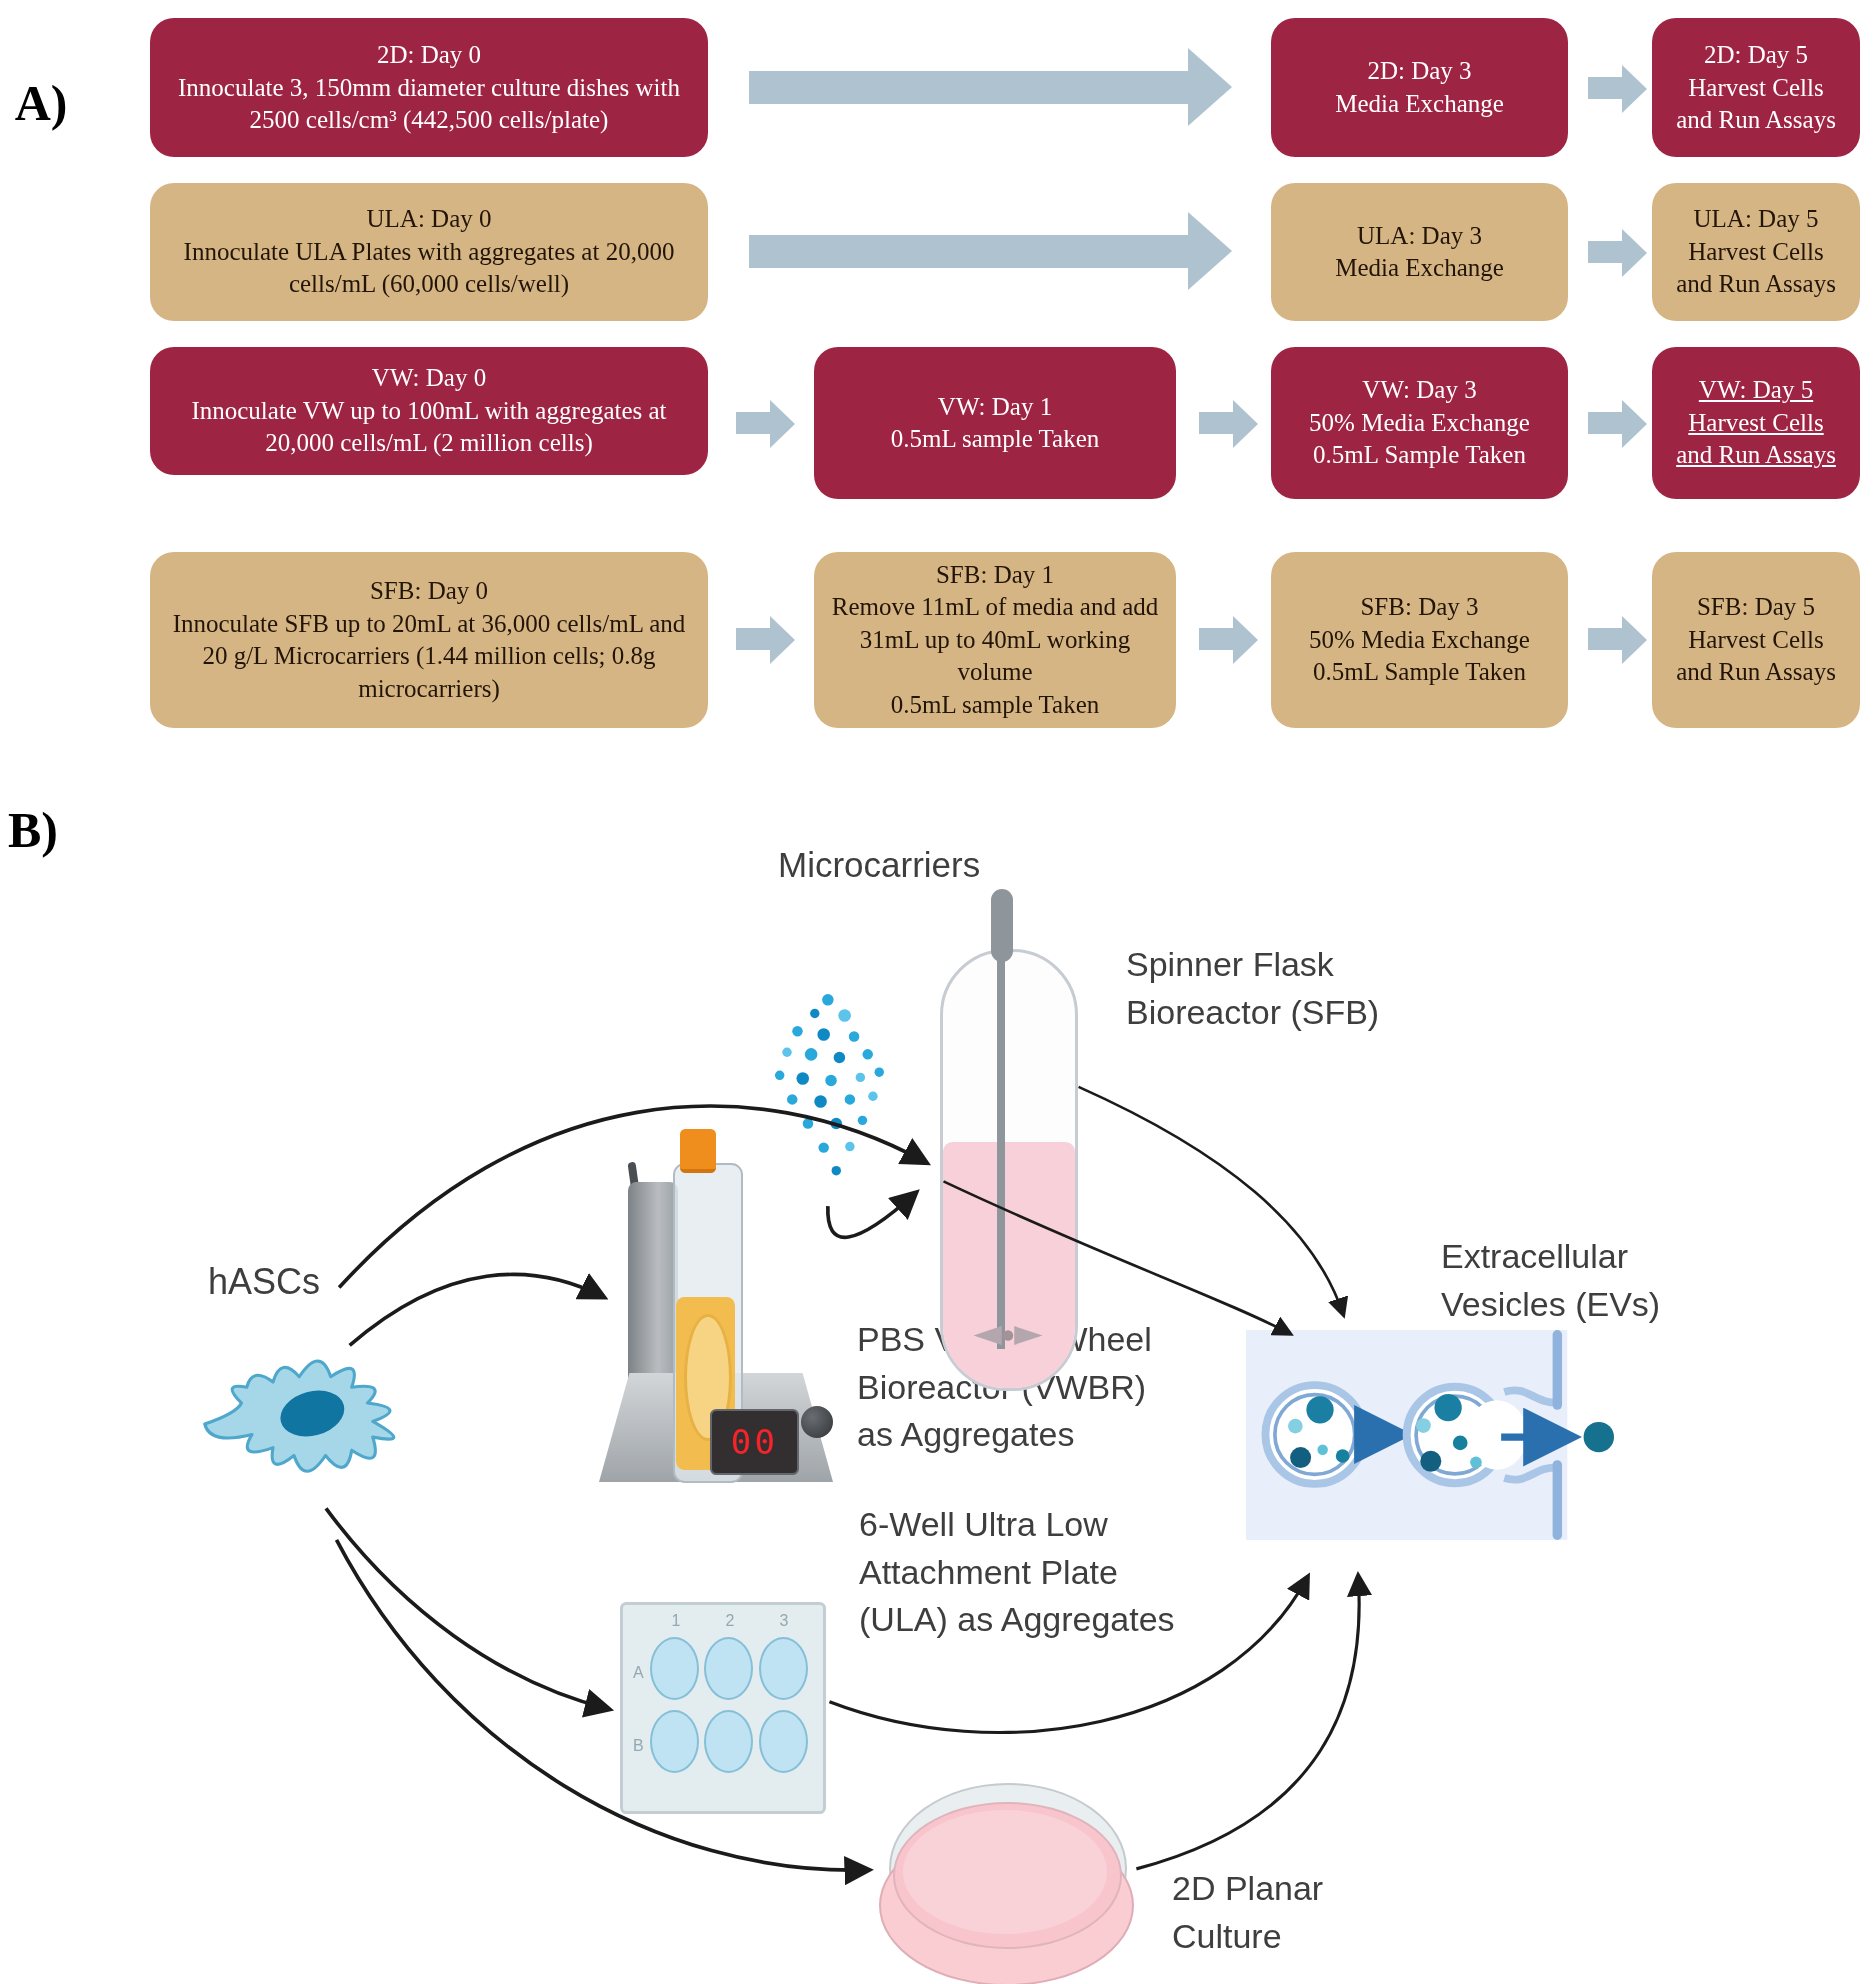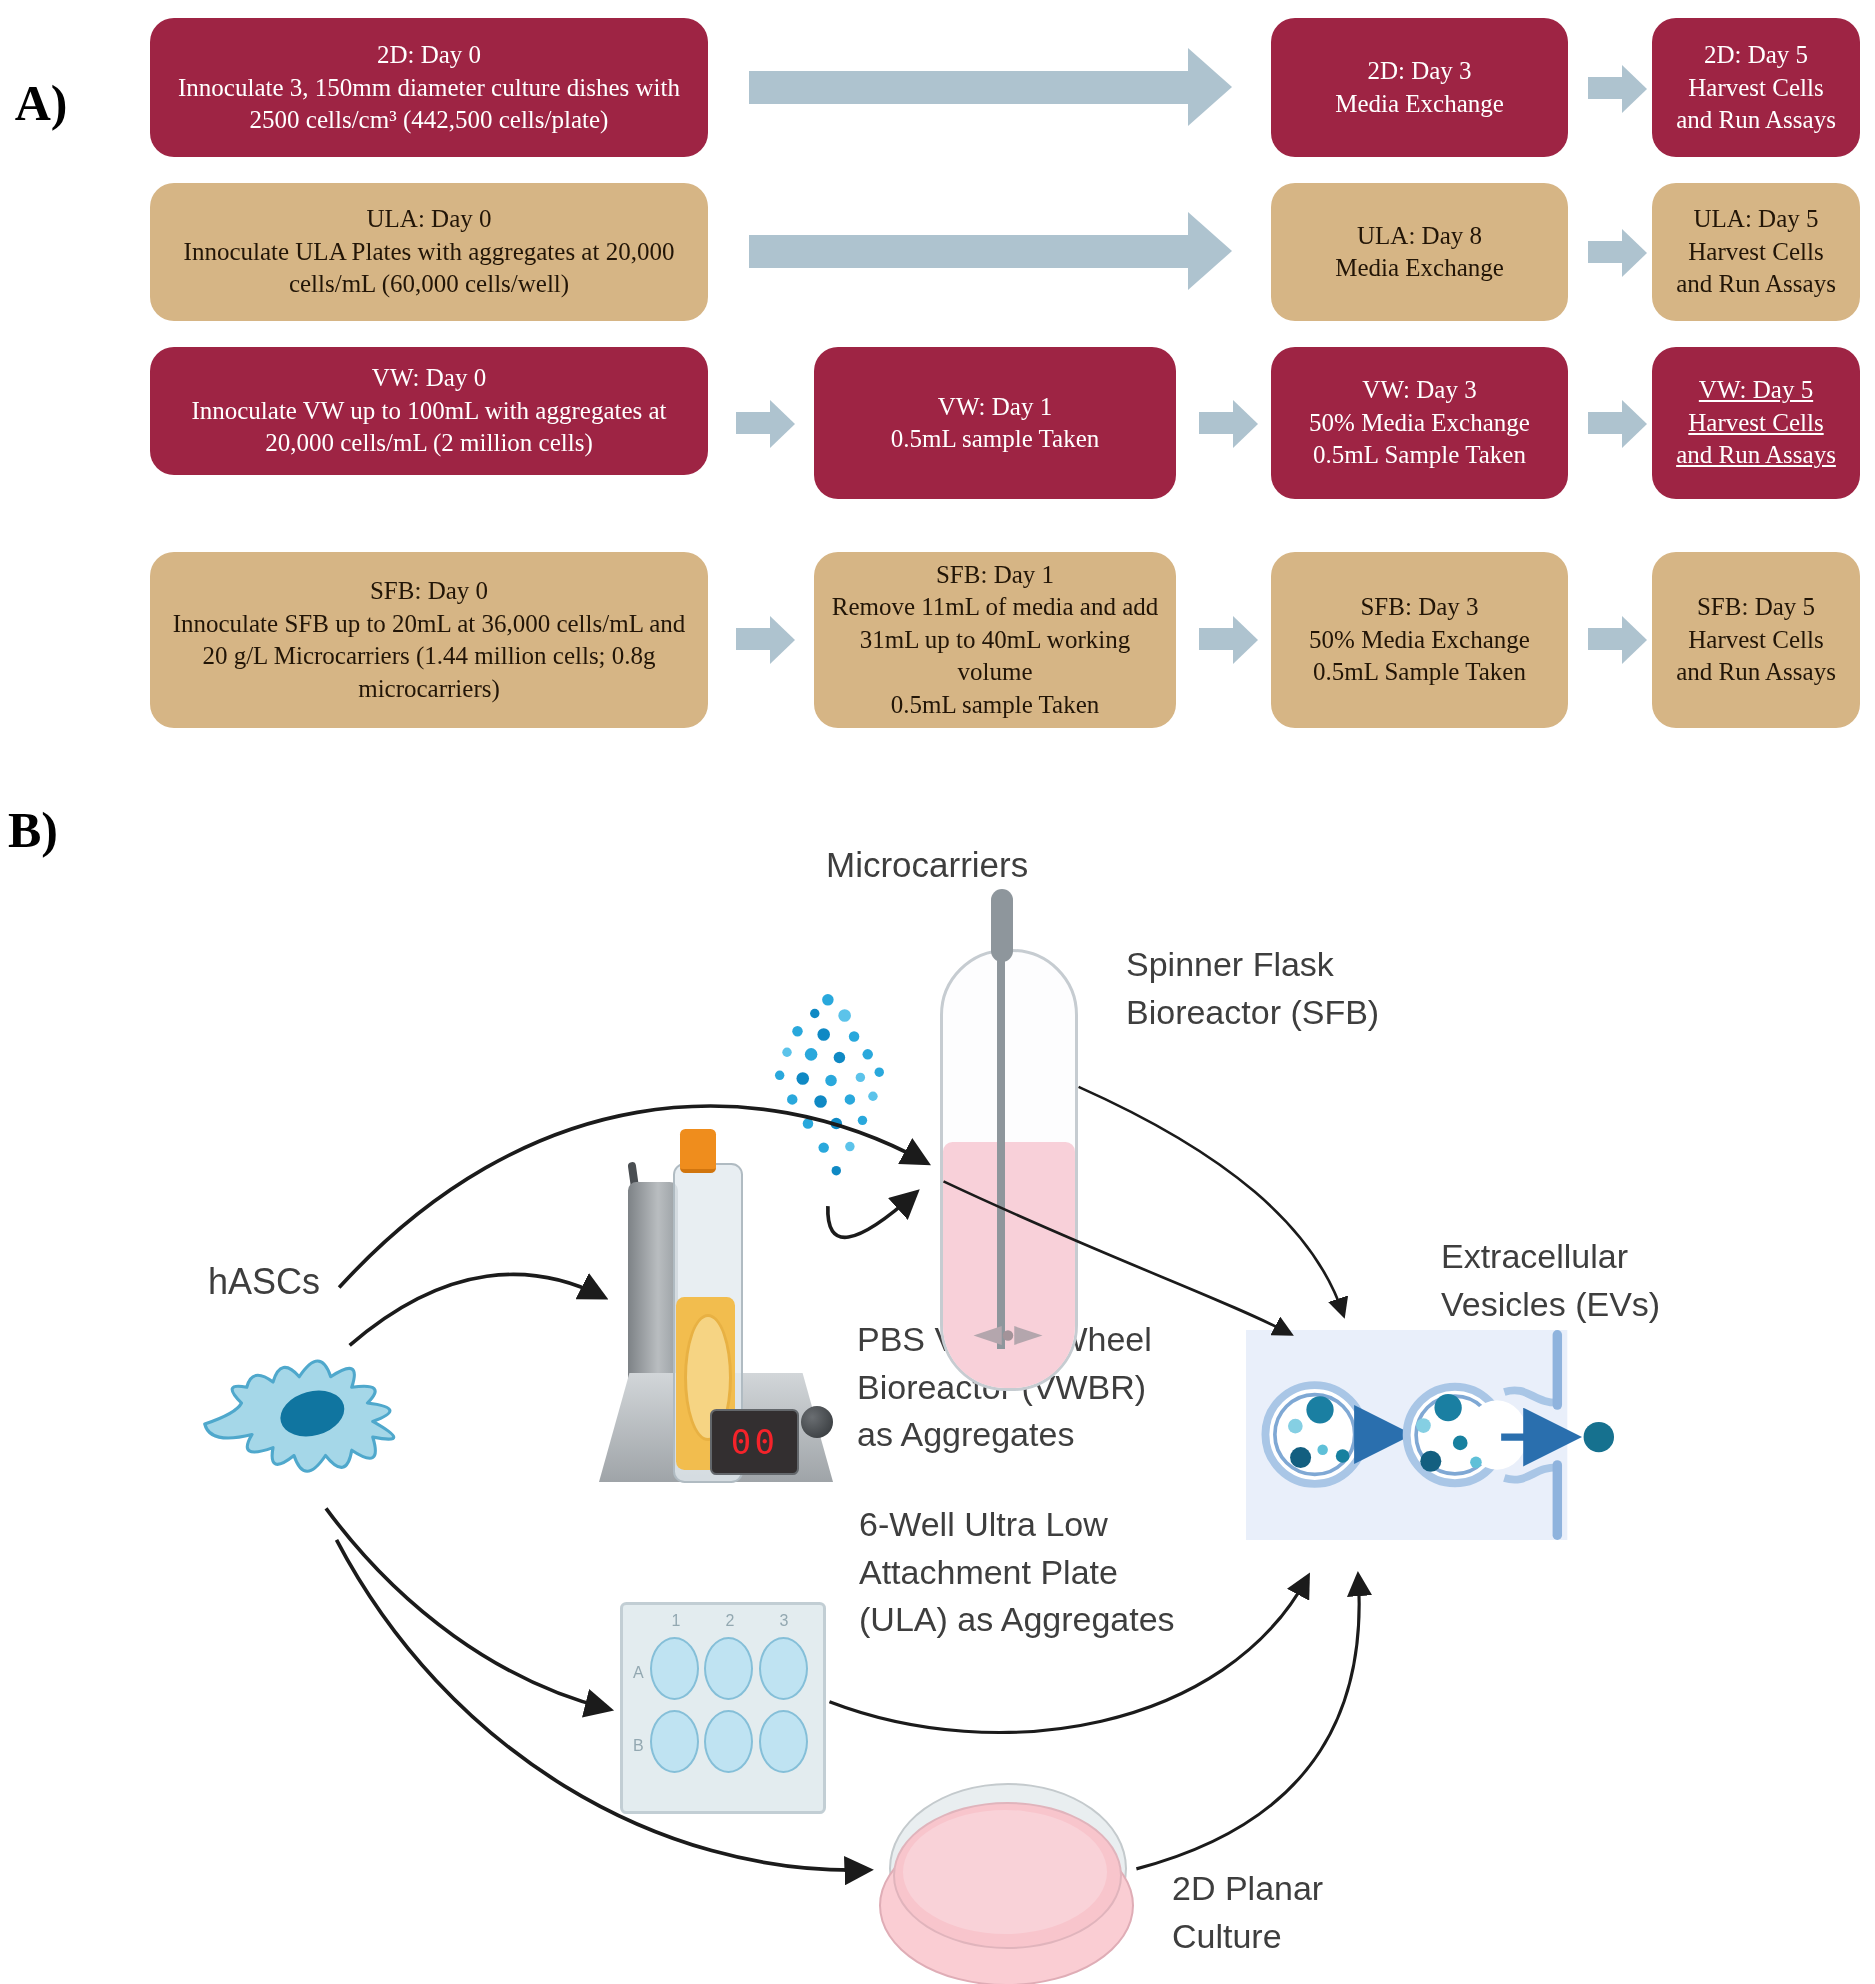--- a/index.html
+++ b/index.html
@@ -107,21 +107,21 @@
 
   <div class="fc-box tan" style="left:150px;top:183px;width:558px;height:138px;">
     <span class="fc-title">ULA: Day 0</span>
     <span class="fc-body">Innoculate ULA Plates with aggregates at 20,000 cells/mL (60,000 cells/well)</span>
   </div>
   <div class="blk blk-lg" style="left:749px;top:212px;">
       <div class="abody"></div>
       <div class="ahead"></div>
     </div>
   <div class="fc-box tan" style="left:1271px;top:183px;width:297px;height:138px;">
-    <span class="fc-title">ULA: Day 8</span>
+    <span class="fc-title">ULA: Day 3</span>
     <span class="fc-body">Media Exchange</span>
   </div>
   <div class="blk blk-sm" style="left:1588px;top:218px;">
       <div class="abody"></div>
       <div class="ahead"></div>
     </div>
   <div class="fc-box tan" style="left:1652px;top:183px;width:208px;height:138px;">
     <span class="fc-title">ULA: Day 5</span>
     <span class="fc-body">Harvest Cells and Run Assays</span>
   </div>
@@ -182,21 +182,21 @@
       <div class="abody"></div>
       <div class="ahead"></div>
     </div>
   <div class="fc-box tan" style="left:1652px;top:552px;width:208px;height:176px;">
     <span class="fc-title">SFB: Day 5</span>
     <span class="fc-body">Harvest Cells and Run Assays</span>
   </div>
 
   <div class="panel-label" style="left:8px;top:801px;">B)</div>
 
-  <div class="b-label" style="left:778px;top:840px;font-size:35px;margin-left:48px;">Microcarriers</div>
+  <div class="b-label" style="left:778px;top:840px;font-size:35px;">Microcarriers</div>
 
   <svg style="position:absolute;left:765px;top:988px;z-index:3;" width="131" height="205" viewBox="0 0 250 390">
     <g>
       <circle cx="120" cy="22" r="11" fill="#29a8dc"></circle>
         <circle cx="95" cy="48" r="9" fill="#0f89c4"></circle>
       <circle cx="152" cy="52" r="12" fill="#5cc3ea"></circle>
         <circle cx="62" cy="82" r="10" fill="#29a8dc"></circle>
       <circle cx="112" cy="88" r="12" fill="#0f89c4"></circle>
         <circle cx="170" cy="92" r="10" fill="#29a8dc"></circle>
       <circle cx="42" cy="122" r="9" fill="#5cc3ea"></circle>

